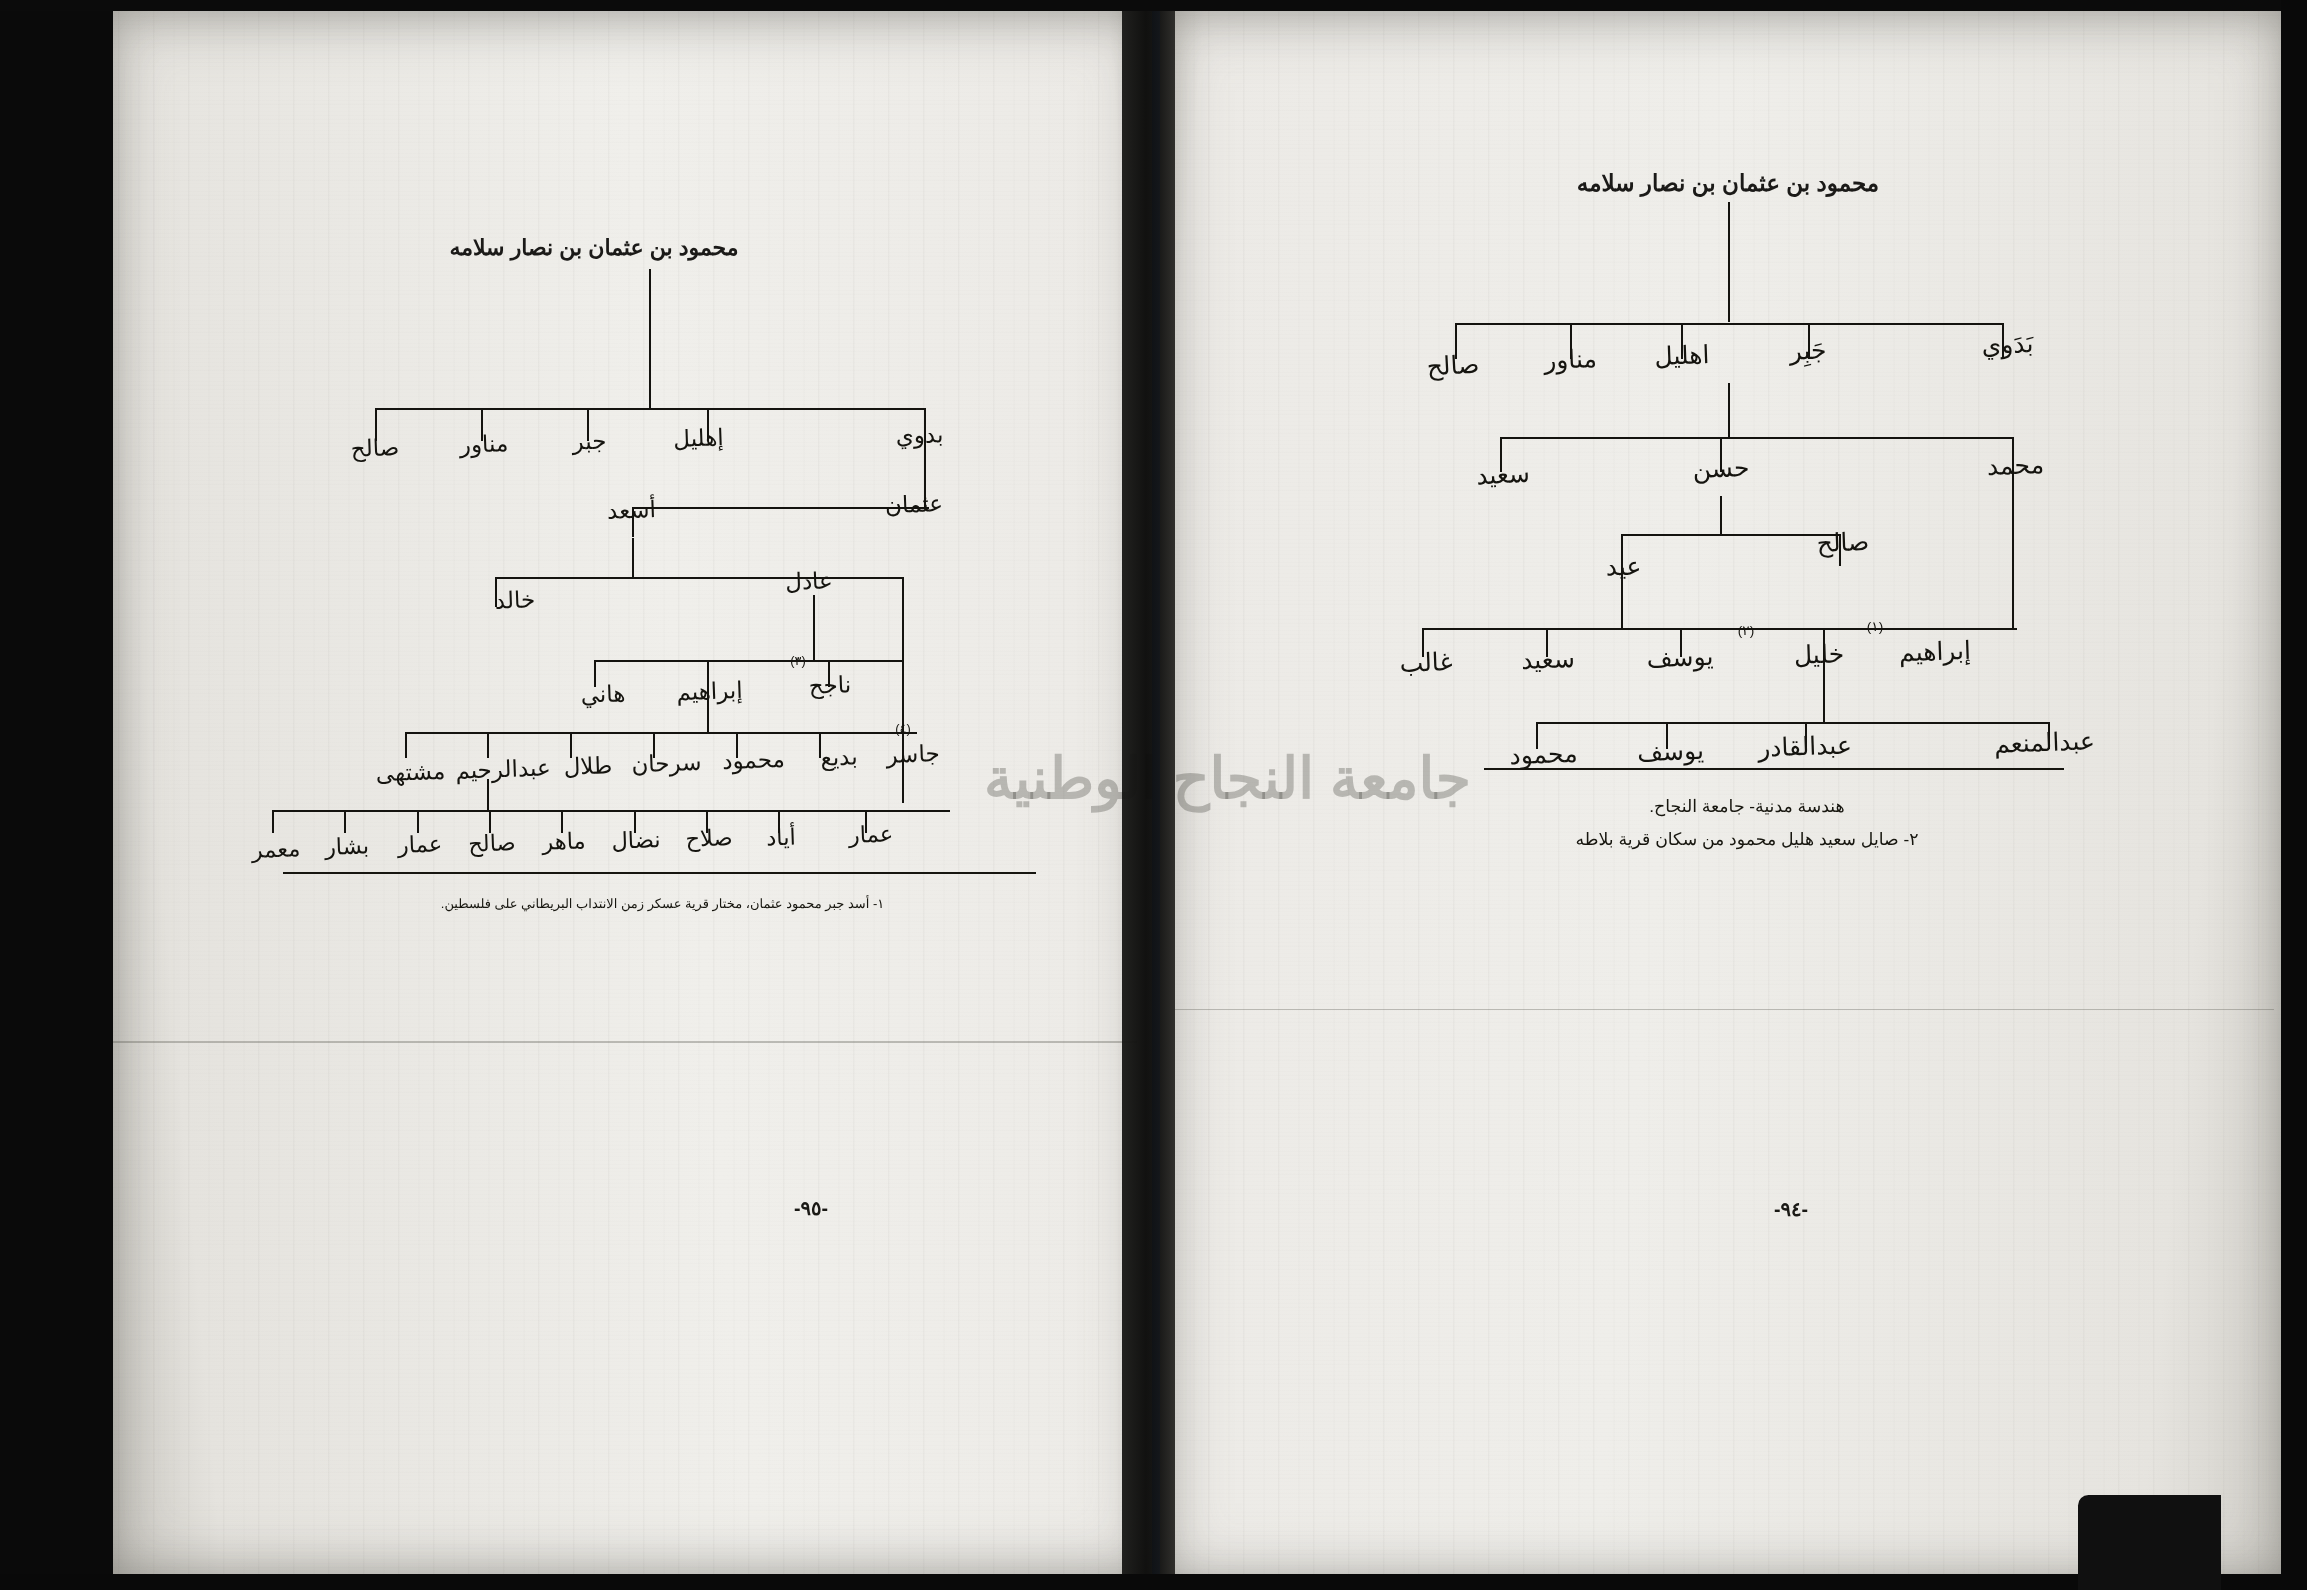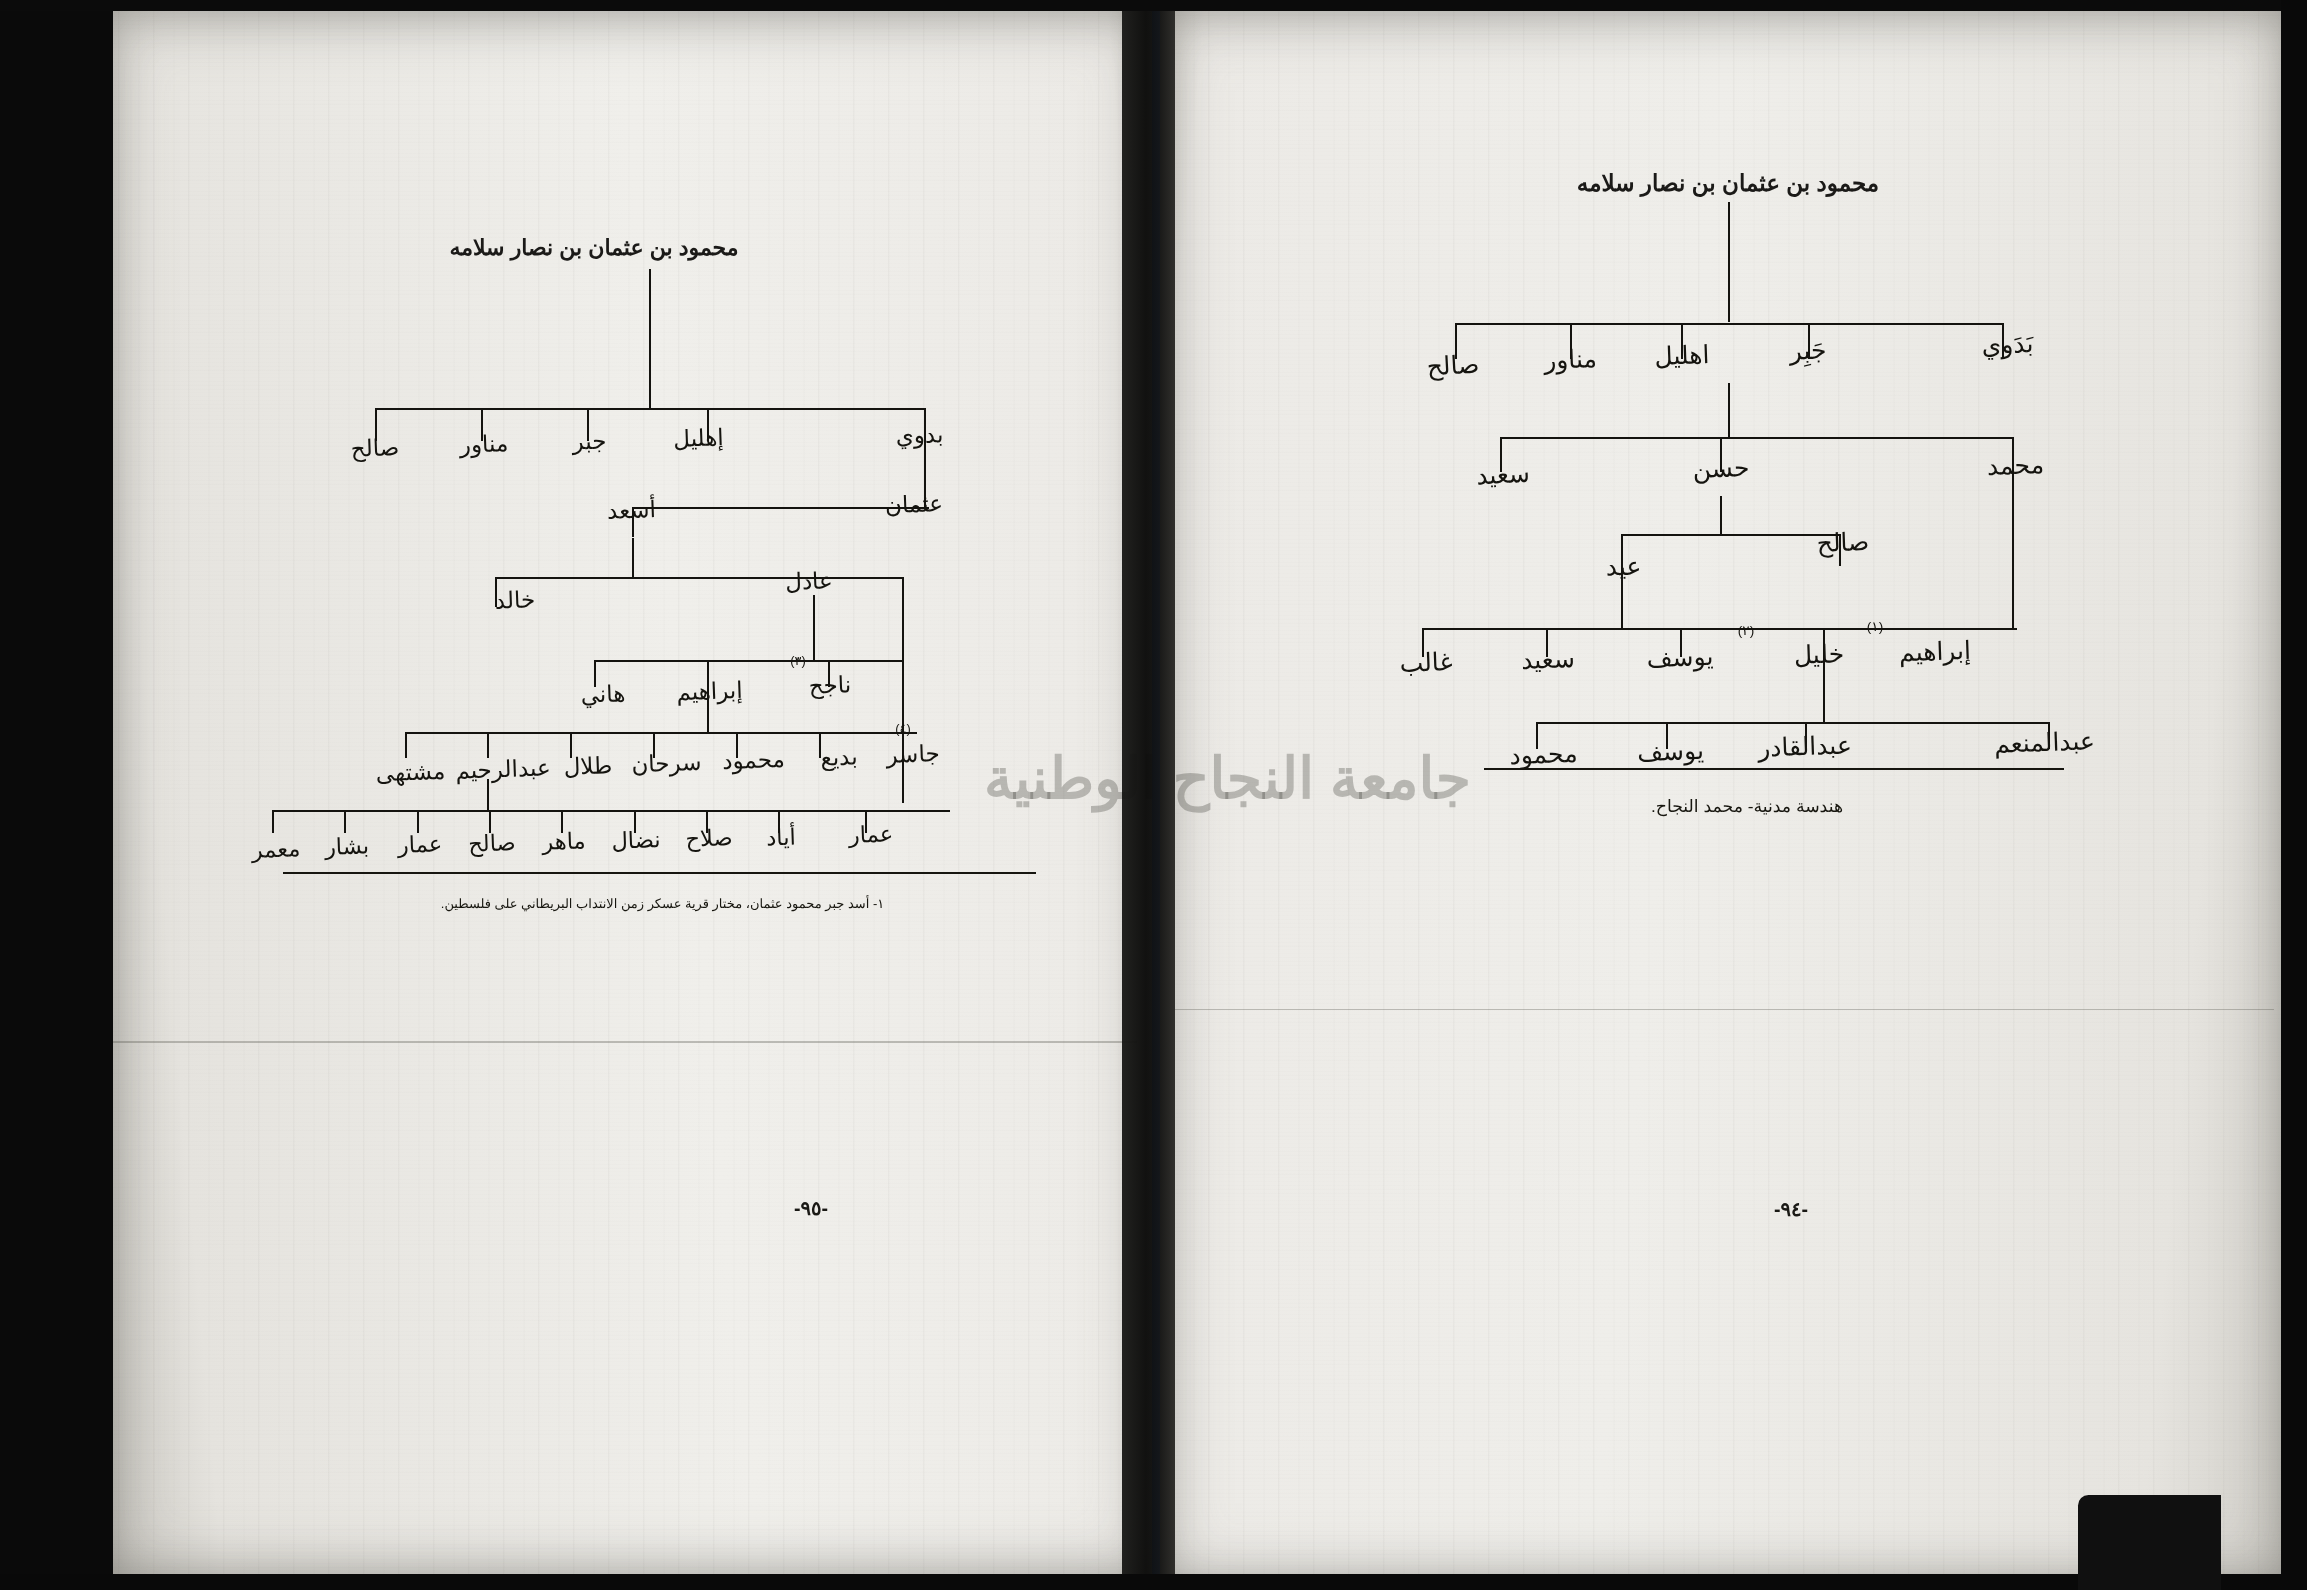--- a/index.html
+++ b/index.html
@@ -149,21 +149,22 @@
     <div class="line vline" style="left:888px;top:714px;height:27px;"></div>
 
     <div class="node" style="left:331px;top:732px;width:105px;text-align:center;font-size:25px;transform:rotate(-2deg);">محمود</div>
     <div class="node" style="left:458px;top:729px;width:105px;text-align:center;font-size:25px;transform:rotate(-2deg);">يوسف</div>
     <div class="node" style="left:581px;top:724px;width:128px;text-align:center;font-size:25px;transform:rotate(-2deg);">عبدالقادر</div>
     <div class="node" style="left:813px;top:720px;width:143px;text-align:center;font-size:25px;transform:rotate(-2deg);">عبدالمنعم</div>
 
     <div class="rule" style="left:324px;top:760px;width:580px;"></div>
 
     <div class="footnotes" style="left:143px;top:782px;width:888px;font-size:17.3px;">
-      <span class="fn-line">هندسة مدنية- محمد النجاح.</span>
+      <span class="fn-line">هندسة مدنية- جامعة النجاح.</span>
+      <span class="fn-line">٢- صايل سعيد هليل محمود من سكان قرية بلاطه</span>
     </div>
 
     <div class="pageno" style="left:482px;top:1190px;width:166px;text-align:right;font-size:19.6px;">-٩٤-</div>
 
     <div class="crease" style="left:15px;top:1001px;width:1099px;"></div>
   </div>
 
   <div class="page" id="page-left">
     <div class="streaks"></div>
     <div class="grain"></div>

